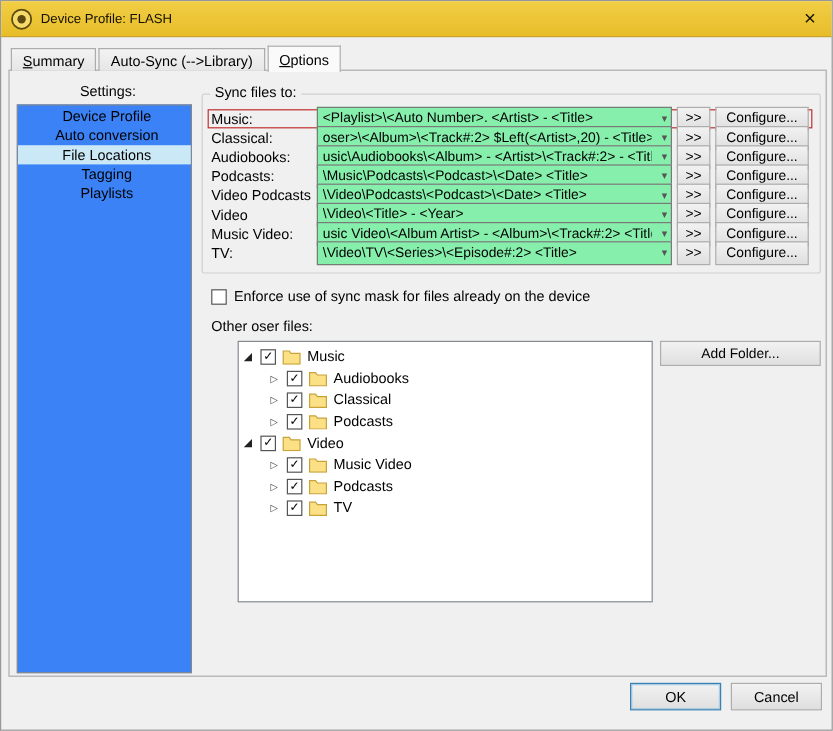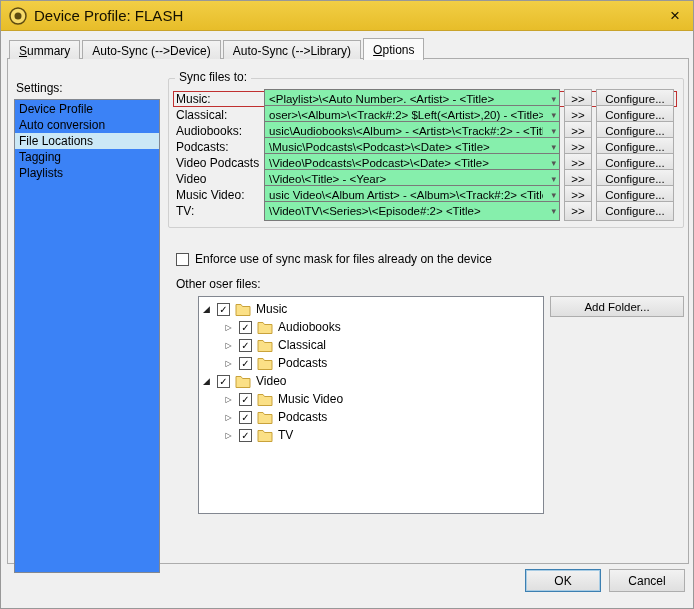--- a/index.html
+++ b/index.html
@@ -14,21 +14,21 @@
     border: 1px solid #989898;
   }
 
   
   .titlebar {
     position: absolute; left: 0; top: 0; width: 100%; height: 30px;
     background: linear-gradient(#F2CE45, #E7BD29);
     display: flex; align-items: center; gap: 7px; padding: 0 0 0 8px;
     border-bottom: 1px solid #C9A32A;
   }
-  .titlebar .title { font-size: 15px; color: #141000; }
+  .titlebar .title { font-size: 11px; color: #141000; }
   .close-btn {
     margin-left: auto; width: 36px; height: 30px;
     display: flex; align-items: center; justify-content: center;
     font-size: 17px; color: #141000; cursor: pointer;
   }
   .app-icon { width: 18px; height: 18px; display: inline-block; }
 
   
   .tabstrip {
     position: absolute; left: 8px; top: 37px; height: 21px;
@@ -44,21 +44,21 @@
   .tab.selected {
     height: 22px; padding-top: 4px; background: #FAFAFA;
     margin-bottom: -1px; position: relative; z-index: 4;
   }
 
   
   .panel {
     position: absolute; left: 6px; top: 57px; width: 682px; height: 506px;
     background: #F0F0F0; border: 1px solid #ACACAC;
   }
-  .settings-col { position: absolute; left: 6px; top: 20px; width: 150px; }
+  .settings-col { position: absolute; left: 6px; top: 8px; width: 150px; text-align: center; }
   .settings-label { margin: 2px 0 4px 2px; }
   .listbox {
     width: 146px; height: 474px; background: #3b82f6;
     border: 1px solid #828790; padding-top: 1px;
   }
   .list-item { height: 16px; line-height: 16px; padding-left: 4px; cursor: pointer; white-space: nowrap; }
   .list-item.selected { background: #CBE8F6; }
 
   .right-col { position: absolute; left: 160px; top: 6px; width: 516px; }
 
@@ -94,21 +94,21 @@
     height: 20px; background: linear-gradient(#F2F2F2, #DFDFDF);
     border: 1px solid #ADADAD; font-size: 11.5px;
     font-family: "Liberation Sans", "DejaVu Sans", sans-serif;
     display: flex; align-items: center; justify-content: center;
     cursor: pointer; flex: none; white-space: nowrap;
   }
   .btn-more { width: 28px; }
   .btn-configure { width: 78px; }
 
   
-  .enforce-row { display: flex; align-items: center; gap: 6px; margin: 24px 0 0 8px; }
+  .enforce-row { display: flex; align-items: center; gap: 6px; margin: 12px 0 0 8px; }
   .checkbox {
     width: 13px; height: 13px; background: #FFFFFF; border: 1px solid #555;
     flex: none; font-size: 10px; line-height: 11px; text-align: center; cursor: pointer;
   }
   .other-label { margin: 11px 0 5px 8px; }
   .tree-area { display: flex; align-items: flex-start; }
   .treebox {
     margin-left: 30px; width: 370px; height: 218px;
     background: #FFFFFF; border: 1px solid #828790; padding: 3px 2px;
     overflow: hidden;
@@ -137,21 +137,20 @@
         <circle cx="9" cy="9" r="8" fill="#F6DA6A" stroke="#5C4A10" stroke-width="1.5"></circle>
         <circle cx="9" cy="9" r="3.5" fill="#5C4A10"></circle>
       </svg>
     </span>
     <span class="title">Device Profile: FLASH</span>
     <span class="close-btn">×</span>
   </div>
 
   <div class="tabstrip">
     <div class="tab accel">Summary</div>
-    <div class="tab">Auto-Sync (--&gt;Device)</div>
     <div class="tab">Auto-Sync (--&gt;Library)</div>
     <div class="tab selected accel">Options</div>
   </div>
 
   <div class="panel">
 
     <div class="settings-col">
       <div class="settings-label">Settings:</div>
       <div class="listbox">
         <div class="list-item">Device Profile</div>

